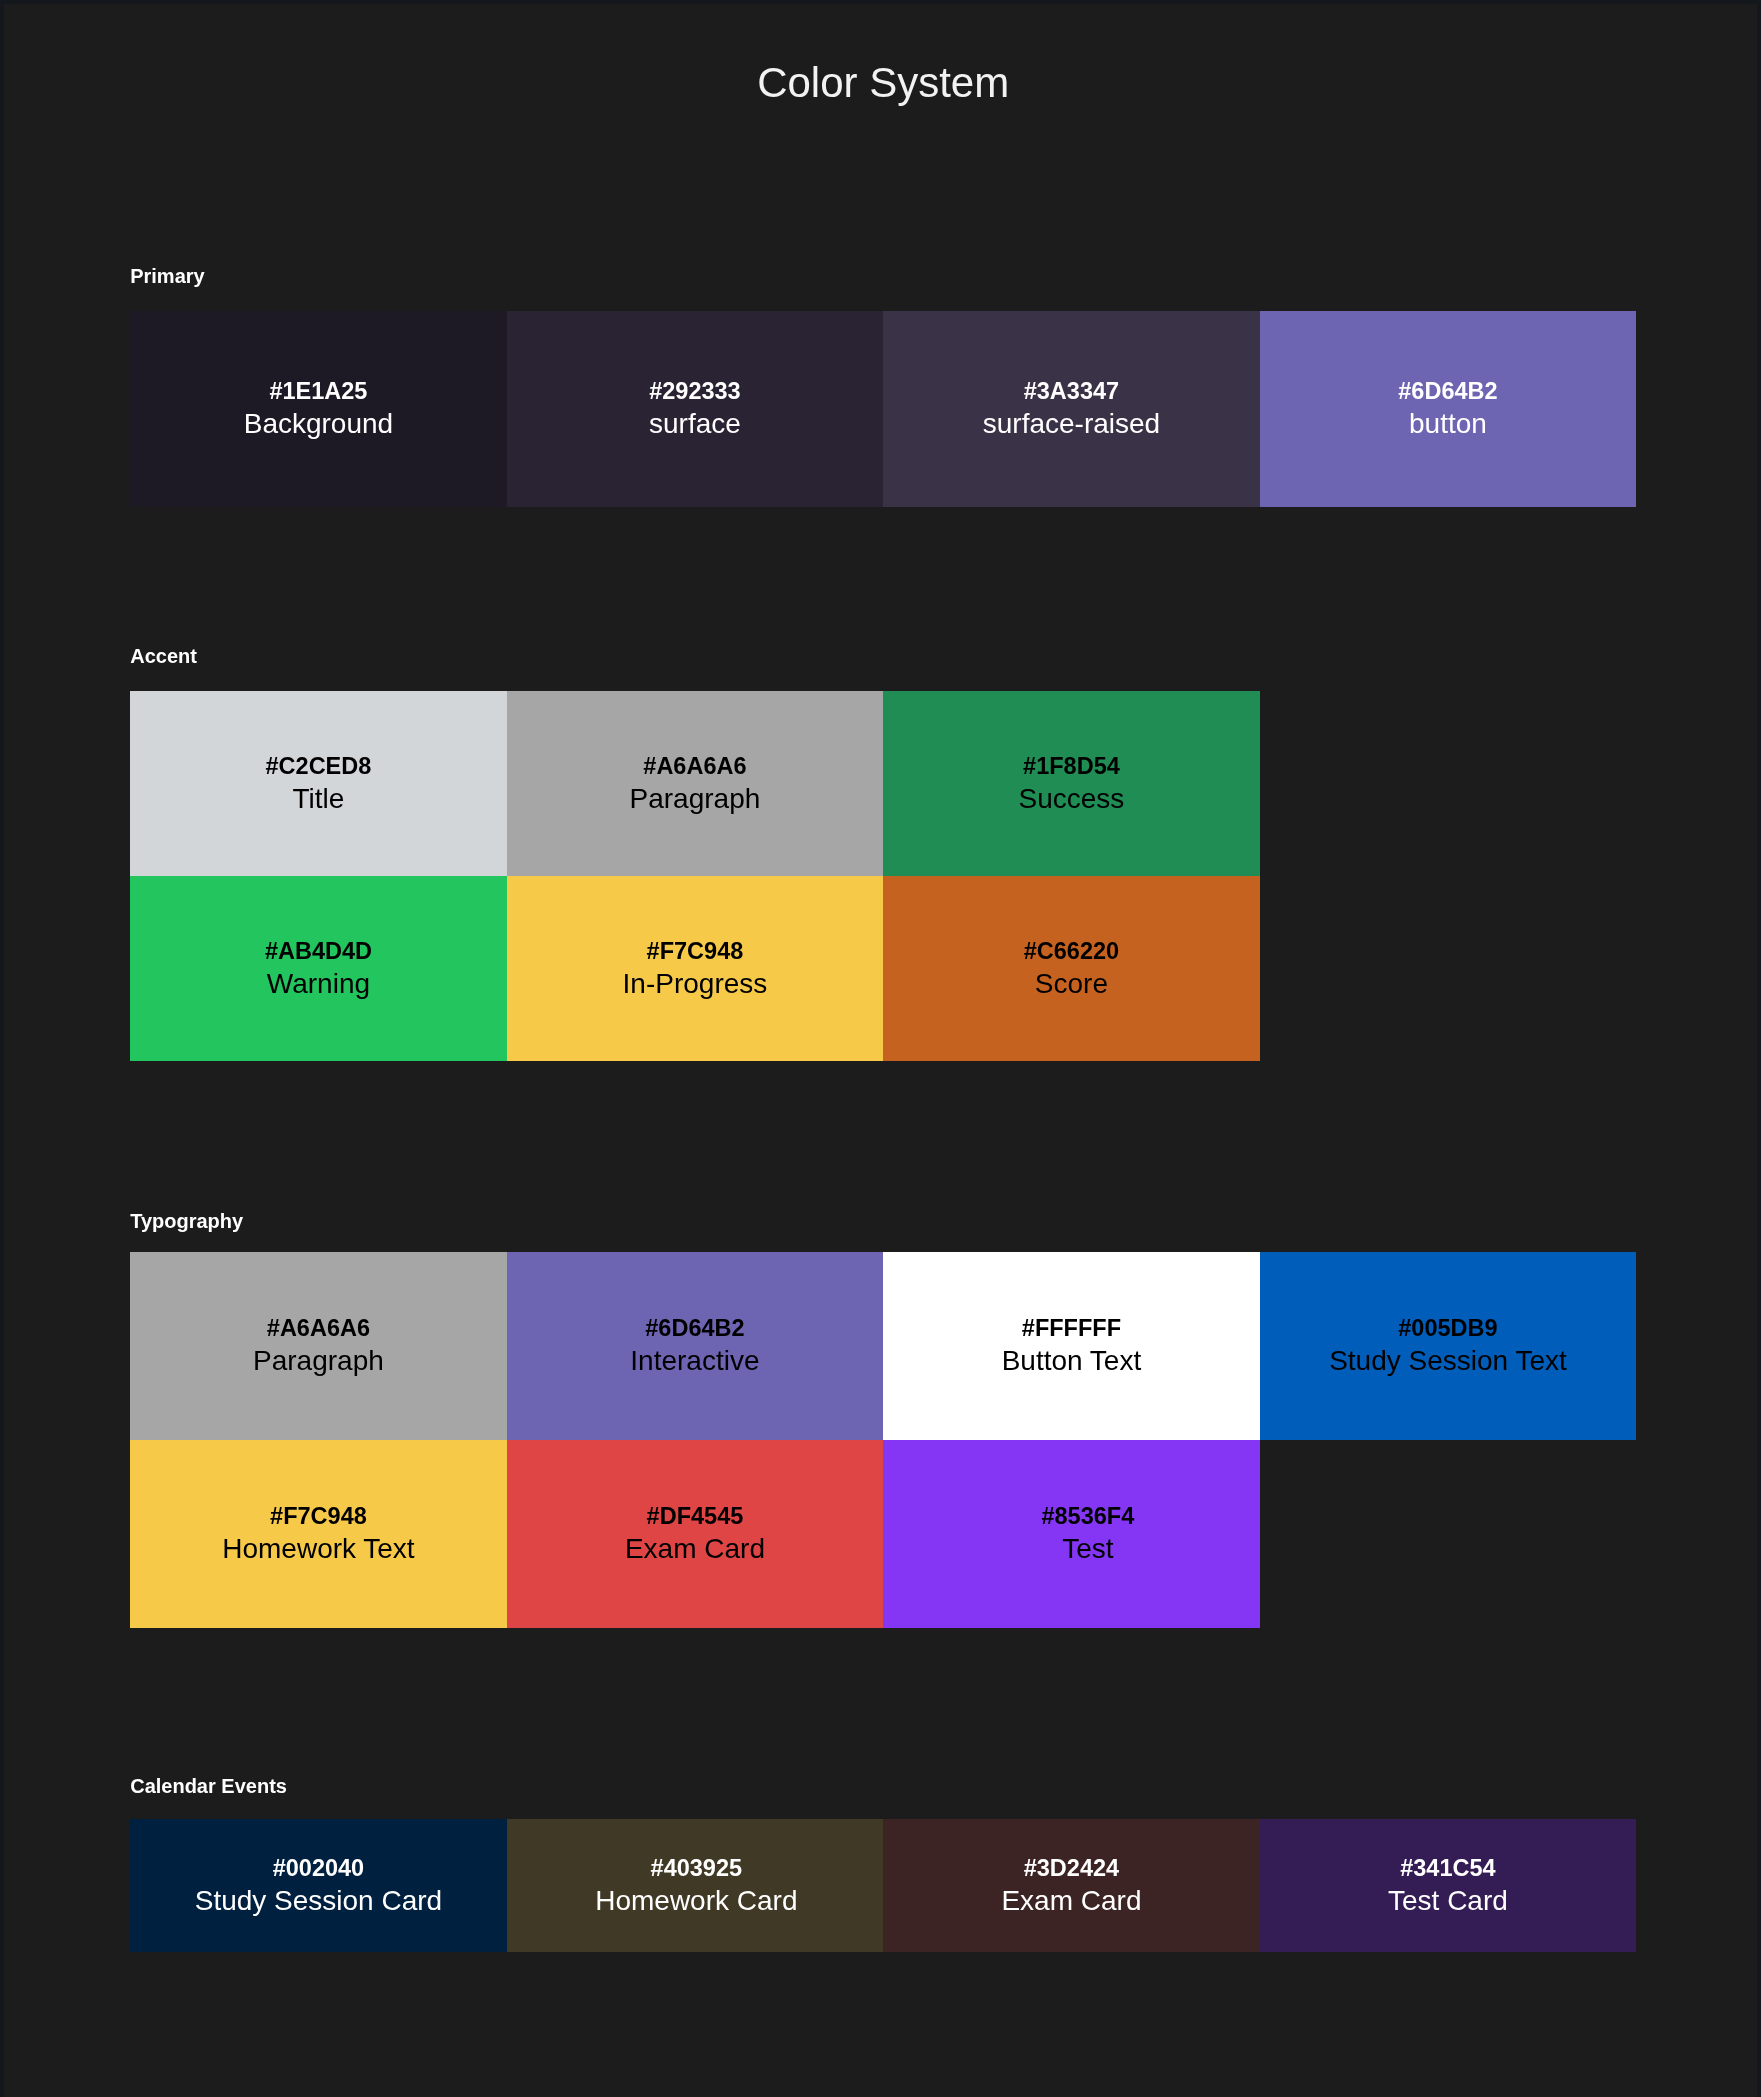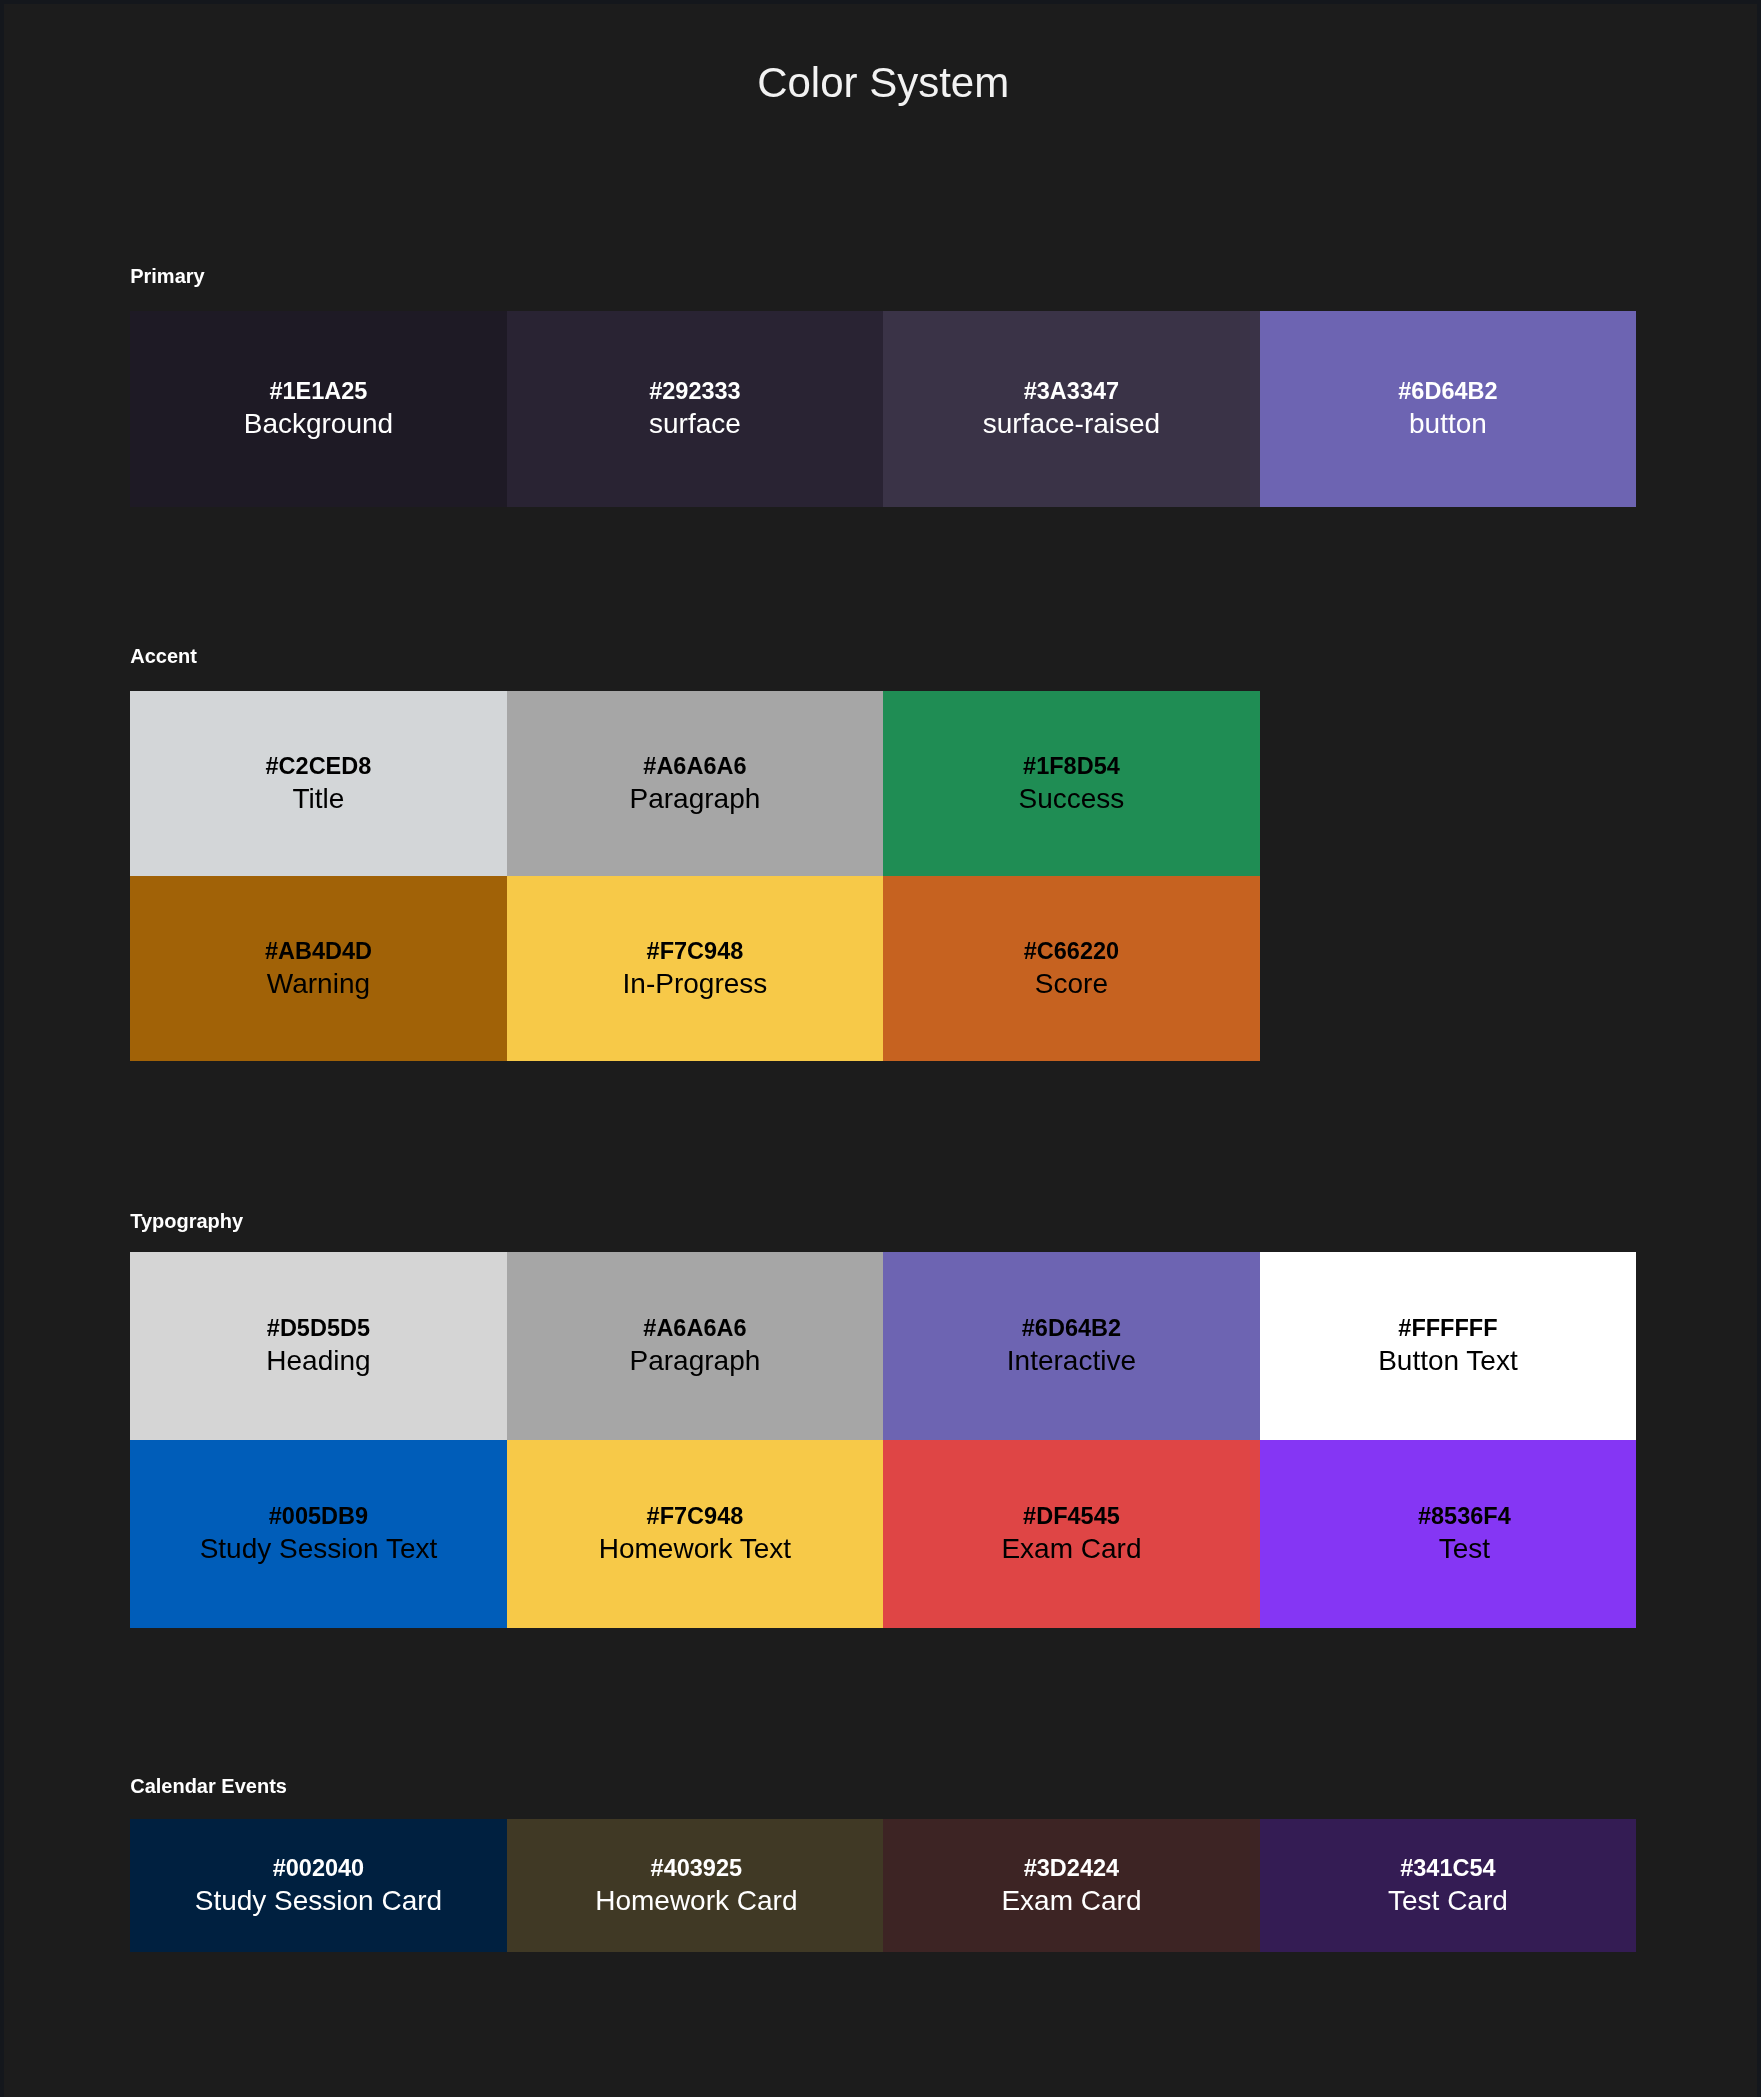--- a/index.html
+++ b/index.html
@@ -148,43 +148,39 @@
         </div>
         <div class="swatch" style="background: rgb(166, 166, 166); color: rgb(0, 0, 0);">
           <div class="swatch-hex">#A6A6A6</div>
           <div class="swatch-name">Paragraph</div>
         </div>
         <div class="swatch" style="background: rgb(31, 141, 84); color: rgb(0, 0, 0);">
           <div class="swatch-hex">#1F8D54</div>
           <div class="swatch-name">Success</div>
         </div>
         <div class="swatch empty-cell"></div>
-        <div class="swatch" style="background: #a16207; color: rgb(0, 0, 0);">
+        <div class="swatch" style="background: #22c55e; color: rgb(0, 0, 0);">
           <div class="swatch-hex">#AB4D4D</div>
           <div class="swatch-name">Warning</div>
         </div>
         <div class="swatch" style="background: rgb(247, 201, 72); color: rgb(0, 0, 0);">
           <div class="swatch-hex">#F7C948</div>
           <div class="swatch-name">In-Progress</div>
         </div>
         <div class="swatch" style="background: rgb(198, 98, 32); color: rgb(0, 0, 0);">
           <div class="swatch-hex">#C66220</div>
           <div class="swatch-name">Score</div>
         </div>
         <div class="swatch empty-cell"></div>
       </div>
   </div>
 
   <div class="section" id="section-typography">
     <div class="section-label">Typography</div>
     <div class="swatch-grid">
-        <div class="swatch" style="background: rgb(213, 213, 213); color: rgb(0, 0, 0);">
-          <div class="swatch-hex">#D5D5D5</div>
-          <div class="swatch-name">Heading</div>
-        </div>
         <div class="swatch" style="background: rgb(166, 166, 166); color: rgb(0, 0, 0);">
           <div class="swatch-hex">#A6A6A6</div>
           <div class="swatch-name">Paragraph</div>
         </div>
         <div class="swatch" style="background: rgb(109, 100, 178); color: rgb(0, 0, 0);">
           <div class="swatch-hex">#6D64B2</div>
           <div class="swatch-name">Interactive</div>
         </div>
         <div class="swatch" style="background: rgb(255, 255, 255); color: rgb(0, 0, 0);">
           <div class="swatch-hex">#FFFFFF</div>

